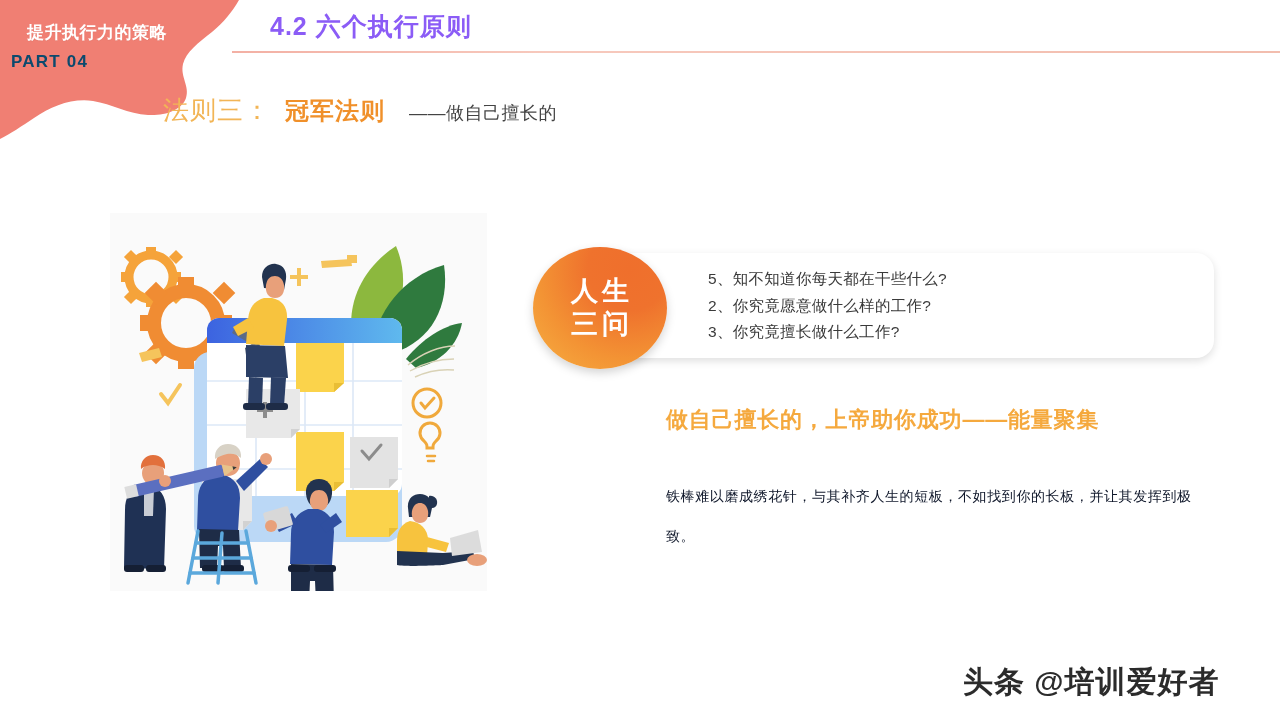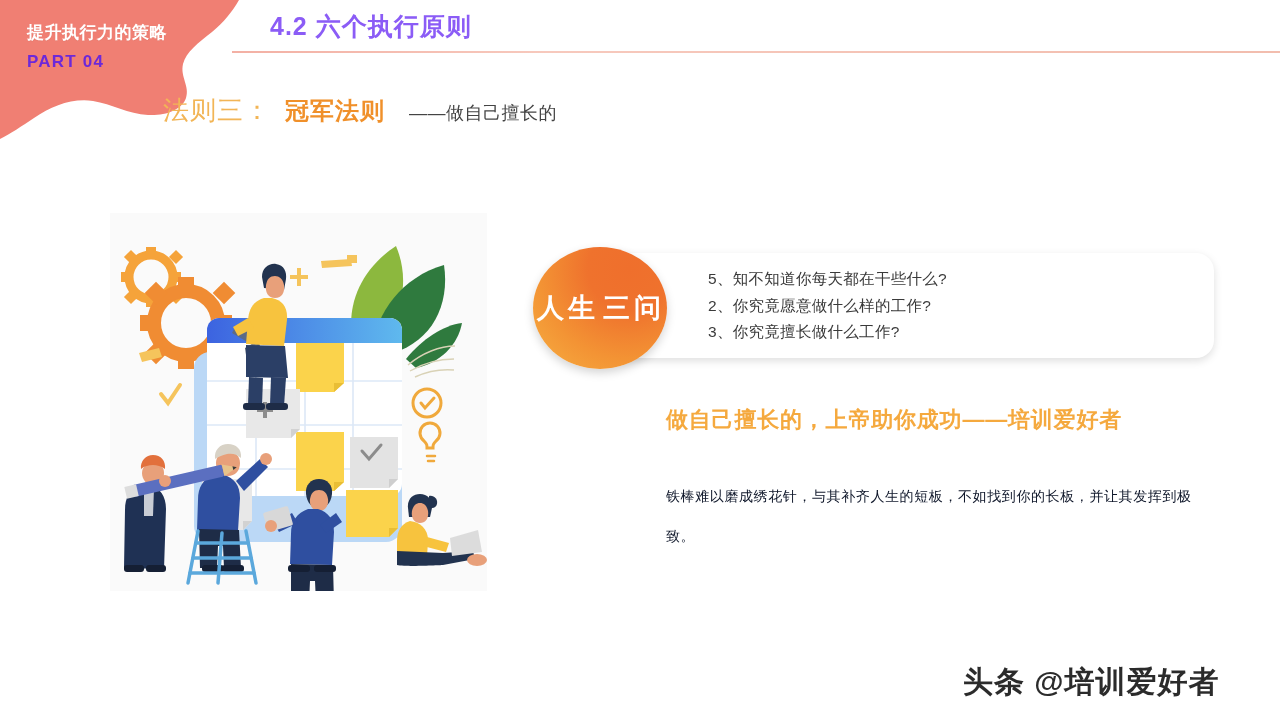--- a/index.html
+++ b/index.html
@@ -26,22 +26,22 @@
     left: 27px; top: 20px;
     color: #ffffff;
     font-size: 17px;
     font-weight: bold;
     letter-spacing: 0.5px;
     line-height: 1.5;
     text-shadow: 0 1px 1px rgba(0,0,0,0.04);
   }
   .part-number {
     position: absolute;
-    left: 27px; top: 52px;
-    color: #6d28d9;
+    left: 11px; top: 52px;
+    color: #0c4a6e;
     font-size: 17px;
     font-weight: bold;
     letter-spacing: 1.2px;
   }
   .section-title {
     position: absolute;
     left: 270px; top: 10px;
     color: #8b5cf6;
     font-size: 25px;
     font-weight: bold;
@@ -111,22 +111,22 @@
     letter-spacing: 0.3px;
     white-space: nowrap;
   }
   .life-circle {
     position: absolute;
     left: 533px; top: 247px;
     width: 134px; height: 122px;
     border-radius: 50%;
     background: radial-gradient(circle at 72% 18%, #ef6f2c 0%, #ef722d 30%, #f39334 65%, #f6b042 100%);
     box-shadow: 0 4px 10px rgba(0,0,0,0.17);
-    display: flex; flex-direction: row;
-    align-items: center; justify-content: flex-start;
+    display: flex; flex-direction: column;
+    align-items: center; justify-content: center;
     color: #ffffff;
   }
   .life-circle span {
     font-size: 27px;
     font-weight: bold;
     letter-spacing: 4px;
     line-height: 33px;
     text-indent: 4px;
   }
 
@@ -357,18 +357,18 @@
       <div class="qline">2、你究竟愿意做什么样的工作?</div>
       <div class="qline">3、你究竟擅长做什么工作?</div>
     </div>
   </div>
 
   <div class="life-circle">
     <span>人生</span>
     <span>三问</span>
   </div>
 
-  <div class="lead">做自己擅长的，上帝助你成功——培训爱好者</div>
+  <div class="lead">做自己擅长的，上帝助你成功——能量聚集</div>
   <div class="body-copy">铁棒难以磨成绣花针，与其补齐人生的短板，不如找到你的长板，并让其发挥到极致。</div>
 
   <div class="watermark">头条 @培训爱好者</div>
 
 </div>
 
 </body></html>

